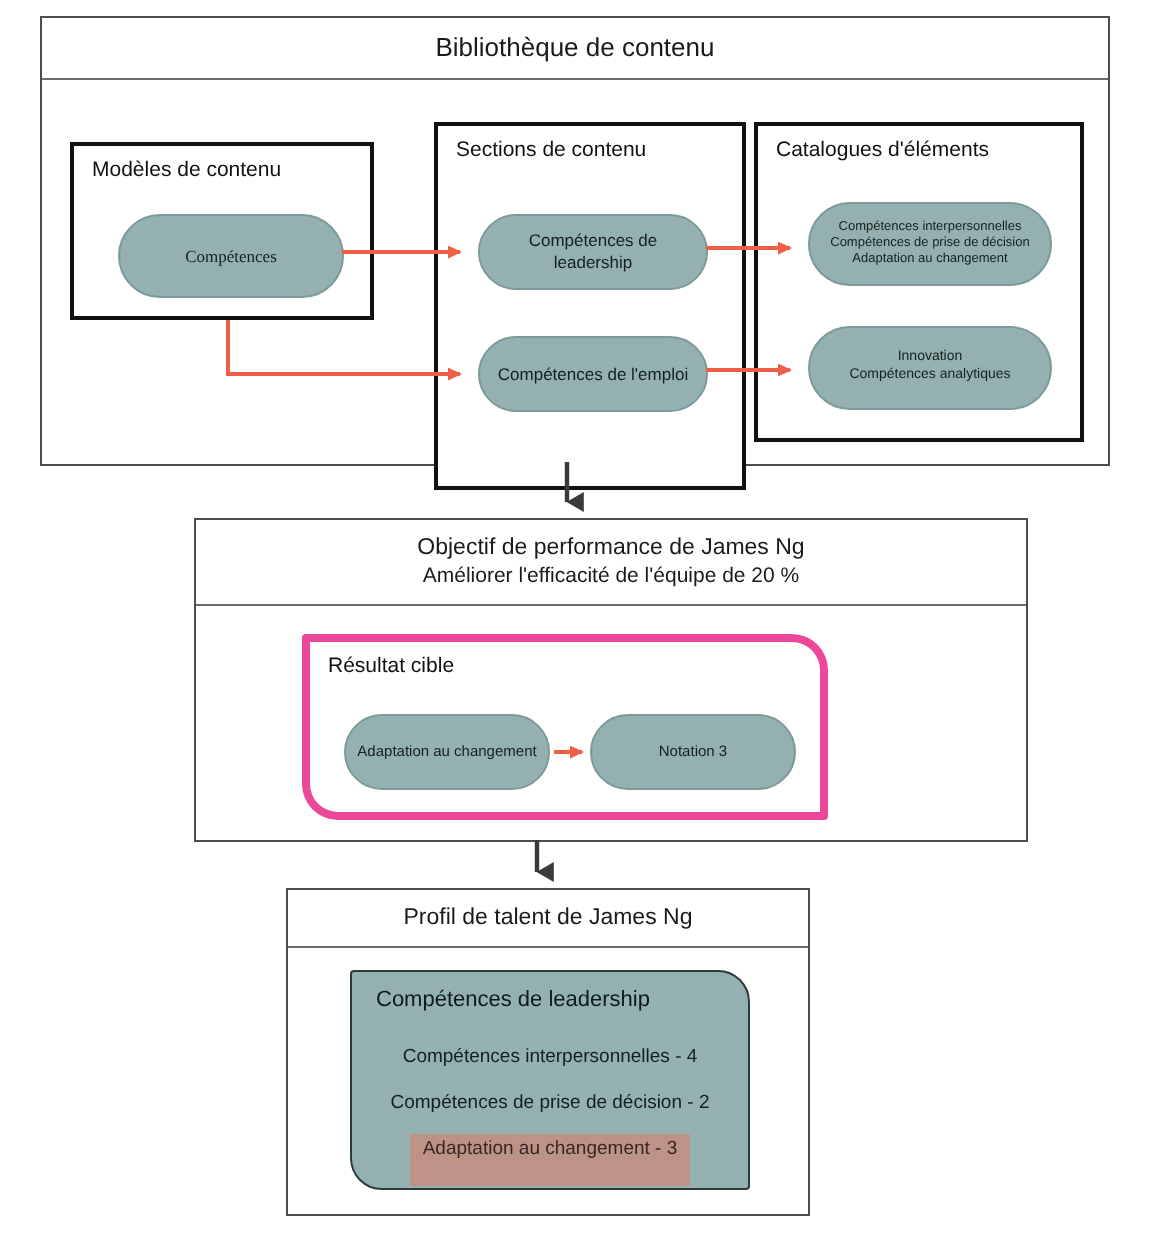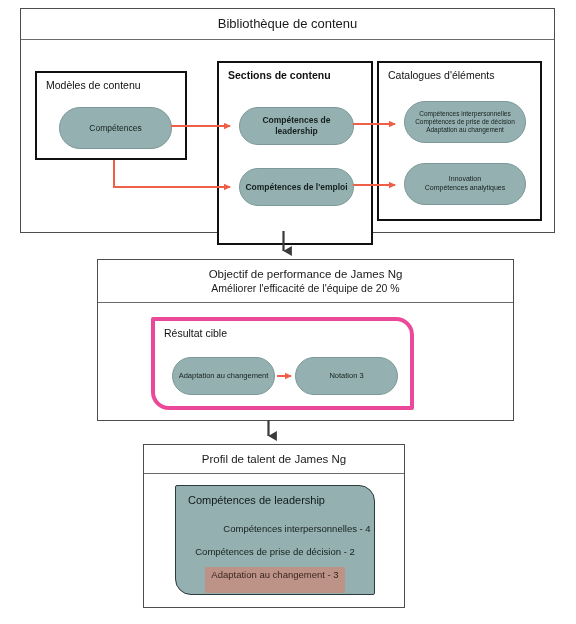--- a/index.html
+++ b/index.html
@@ -122,26 +122,26 @@
 <div id="diagram-root">
 
   <div class="abs panel" style="left:20px; top:8px; width:535px; height:225px;">
 
     <div class="panel-header" style="height:31px; font-size:13px;">
       <span>Bibliothèque de contenu</span>
     </div>
 
     <div class="abs group" style="left:14px; top:62px; width:152px; height:89px;">
       <span class="group-title">Modèles de contenu</span>
-      <div class="abs pill" style="left:22px; top:34px; width:113px; height:42px; font-size:8.5px;">
+      <div class="abs pill" style="left:22px; top:34px; width:113px; height:42px; font-size:8.5px;font-family:Liberation Serif, serif;">
         <span class="pill-line">Compétences</span>
       </div>
     </div>
 
-    <div class="abs group" style="left:196px; top:52px; width:156px; height:184px;font-weight:bold;">
+    <div class="abs group" style="left:196px; top:52px; width:156px; height:184px;">
       <span class="group-title">Sections de contenu</span>
       <div class="abs pill" style="left:20px; top:105px; width:115px; height:38px; font-size:8.5px;">
         <span class="pill-line">Compétences de l'emploi</span>
       </div>
       <div class="abs pill" style="left:20px; top:44px; width:115px; height:38px; font-size:8.5px; flex-direction:column;">
         <span class="pill-line">Compétences de</span>
         <span class="pill-line">leadership</span>
       </div>
     </div>
 
@@ -213,21 +213,21 @@
 
   <div class="abs panel" style="left:143px; top:444px; width:262px; height:164px;">
 
     <div class="panel-header" style="height:29px; font-size:11.5px;">
       <span>Profil de talent de James Ng</span>
     </div>
 
     <div class="abs talent-card" style="left:31px; top:40px; width:200px; height:110px;">
       <span class="talent-card-title">Compétences de leadership</span>
 
-      <div class="talent-row" style="top:37px;padding-left:22px;">
+      <div class="talent-row" style="top:37px;">
         <span>Compétences interpersonnelles - 4</span>
       </div>
       <div class="talent-row" style="top:60px;">
         <span>Compétences de prise de décision - 2</span>
       </div>
       <div class="talent-row highlight" style="top:81px;">
         <span>Adaptation au changement - 3</span>
       </div>
     </div>
   </div>

